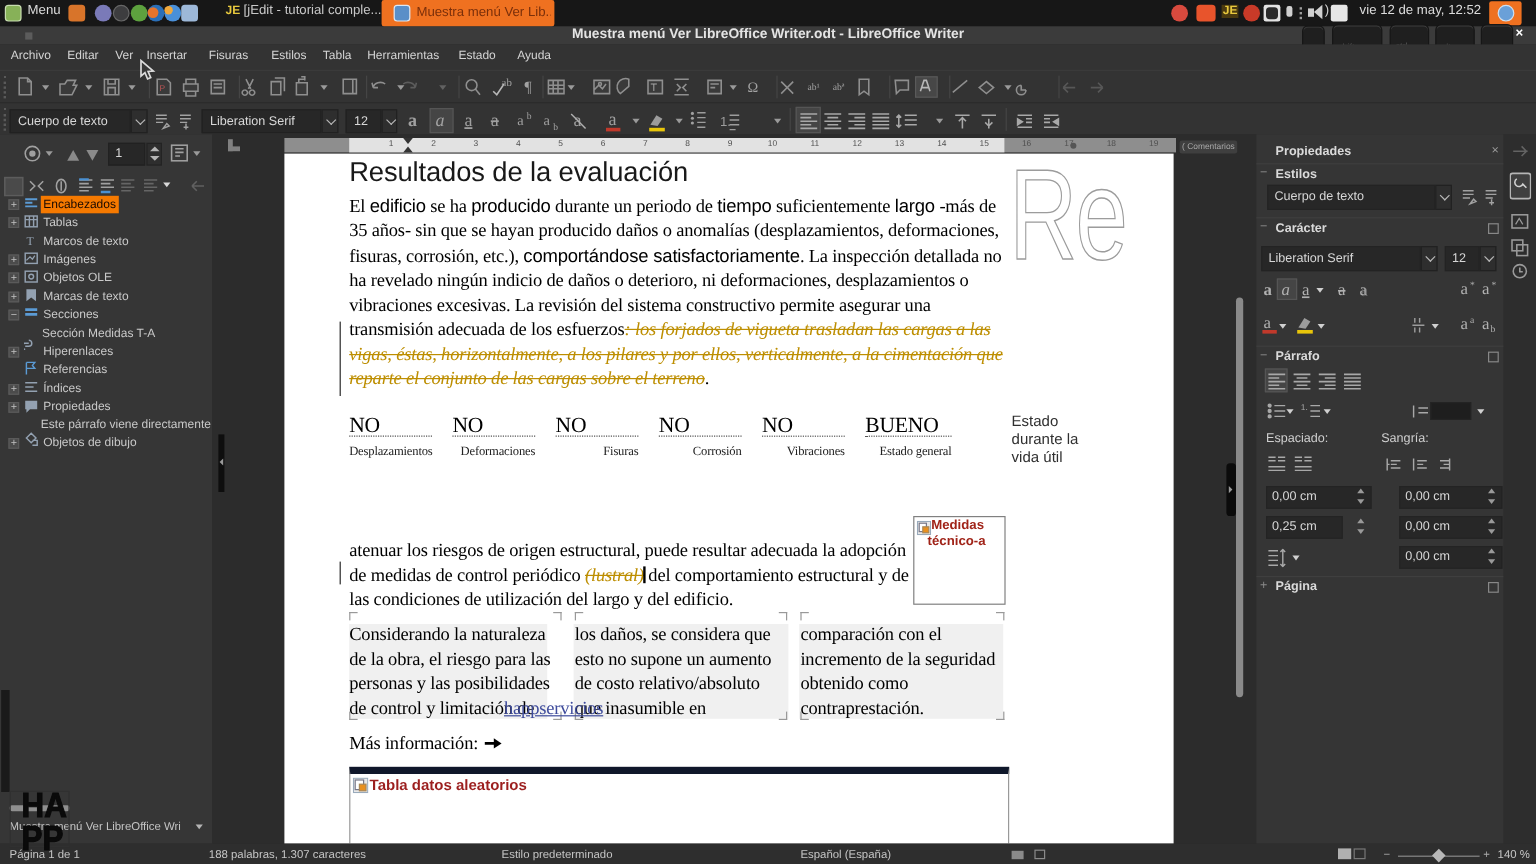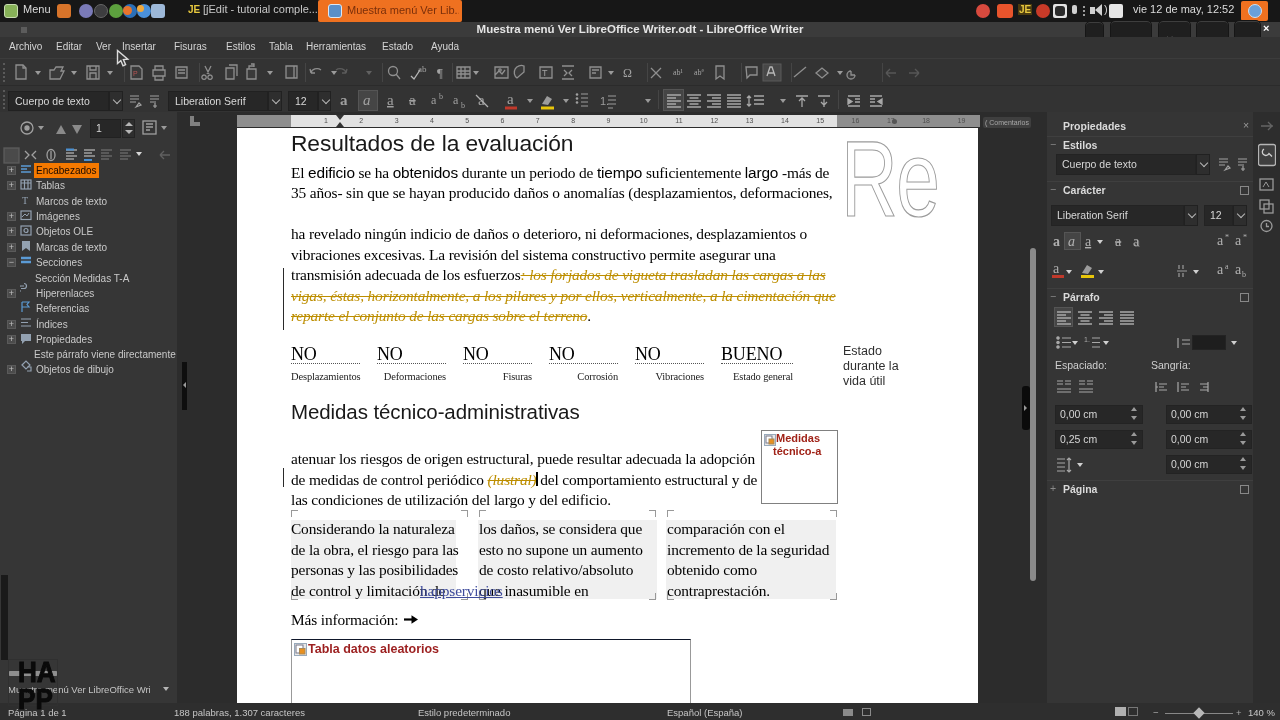--- a/index.html
+++ b/index.html
@@ -370,22 +370,23 @@
   </div>
   <div class="a" style="left:806px;top:5px;width:48px;height:11px;background:#3f3f3f;border-radius:2px;color:#a8a8a8;font-size:7px;line-height:11px;text-align:center">( Comentarios</div>
   <div class="a" style="left:4.5px;top:250px;width:5px;height:48px;background:#0e0e0e"></div>
   <div class="a" style="left:5.5px;top:270px;width:0;height:0;border-top:3px solid transparent;border-bottom:3px solid transparent;border-right:3.5px solid #9a9a9a"></div>
   <div class="a" style="left:853px;top:136px;width:6px;height:333px;background:#8a8a8a;border-radius:3px"></div>
   <div class="a" style="left:845px;top:274px;width:8px;height:44px;background:#0b0b0b;border-radius:3px"></div>
   <div class="a" style="left:847px;top:293px;width:0;height:0;border-top:3px solid transparent;border-bottom:3px solid transparent;border-left:3.5px solid #9a9a9a"></div>
   <div class="a" id="page">
     <div class="a" style="left:604px;top:-2.3px;font-size:107.5px;line-height:107.5px;letter-spacing:-2px;transform:scaleX(0.73);transform-origin:left top;-webkit-text-stroke:1.2px #9c9c9c;color:#fff">Re</div>
     <div class="a sf ln" style="left:54px;top:3px;font-size:22.8px;line-height:25px;color:#191919;letter-spacing:-0.1px">Resultados de la evaluación</div>
-    <div class="ln" style="left:54px;top:34.6px">El <span class="sf">edificio</span> se ha <span class="sf">obtenidos</span> durante un periodo de <span class="sf">tiempo</span> suficientemente <span class="sf">largo</span> -más de</div>
+    <div class="ln" style="left:54px;top:34.6px">El <span class="sf">edificio</span> se ha <span class="sf">producido</span> durante un periodo de <span class="sf">tiempo</span> suficientemente <span class="sf">largo</span> -más de</div>
     <div class="ln" style="left:54px;top:55.1px">35 años- sin que se hayan producido daños o anomalías (desplazamientos, deformaciones,</div>
+    <div class="ln" style="left:54px;top:75.6px">fisuras, corrosión, etc.), <span class="sf">comportándose satisfactoriamente</span>. La inspección detallada no</div>
     <div class="ln" style="left:54px;top:116.6px">vibraciones excesivas. La revisión del sistema constructivo permite asegurar una</div>
     <div class="ln" style="left:54px;top:96.1px">ha revelado ningún indicio de daños o deterioro, ni deformaciones, desplazamientos o</div>
     <div class="ln" style="left:54px;top:137.1px">transmisión adecuada de los esfuerzos<span class="tc">: los forjados de vigueta trasladan las cargas a las</span></div>
     <div class="ln" style="left:54px;top:157.6px"><span class="tc">vigas, éstas, horizontalmente, a los pilares y por ellos, verticalmente, a la cimentación que</span></div>
     <div class="ln" style="left:54px;top:178.1px"><span class="tc">reparte el conjunto de las cargas sobre el terreno</span>.</div>
     <div class="a" style="left:46px;top:139.6px;width:1.2px;height:62px;background:#2a2a2a"></div>
     <div class="a" style="left:46px;top:340.3px;width:1.2px;height:19px;background:#2a2a2a"></div>
     <div class="ln" style="left:54px;top:216.3px;font-size:18px">NO</div>
         <div class="ln" style="left:140px;top:216.3px;font-size:18px">NO</div>
         <div class="ln" style="left:226px;top:216.3px;font-size:18px">NO</div>
@@ -398,21 +399,20 @@
     <div class="a" style="left:312px;top:228px;width:69px;height:8px;border-bottom:1.5px dotted #555"></div>
     <div class="a" style="left:398px;top:228px;width:69px;height:8px;border-bottom:1.5px dotted #555"></div>
     <div class="a" style="left:484px;top:228px;width:72px;height:8px;border-bottom:1.5px dotted #555"></div>
     <div class="ln" style="left:54px;top:239px;width:69px;font-size:10.5px;text-align:right;color:#222">Desplazamientos</div>
     <div class="ln" style="left:140px;top:239px;width:69px;font-size:10.5px;text-align:right;color:#222">Deformaciones</div>
     <div class="ln" style="left:226px;top:239px;width:69px;font-size:10.5px;text-align:right;color:#222">Fisuras</div>
     <div class="ln" style="left:312px;top:239px;width:69px;font-size:10.5px;text-align:right;color:#222">Corrosión</div>
     <div class="ln" style="left:398px;top:239px;width:69px;font-size:10.5px;text-align:right;color:#222">Vibraciones</div>
     <div class="ln" style="left:484px;top:239px;width:72px;font-size:10.5px;text-align:right;color:#222">Estado general</div>
     <div class="a sf" style="left:606px;top:215.7px;font-size:12.5px;line-height:15px;color:#2f2f2f">Estado<br>durante la<br>vida útil</div>
-    <div class="a sf ln" style="left:54px;top:272px;font-size:20.5px;line-height:23px;color:#191919;letter-spacing:-0.1px">Medidas técnico-administrativas</div>
     <div class="ln" style="left:54px;top:320.8px">atenuar los riesgos de origen estructural, <span class="it">puede resultar adecuada la adopción</span></div>
     <div class="ln" style="left:54px;top:341.6px"><span class="it">de medidas de control periódico </span><span class="tc">(lustral)</span> del comportamiento estructural y de</div>
     <div class="ln" style="left:54px;top:362.1px">las condiciones de utilización del largo y del edificio.</div>
     <div class="a" style="left:299px;top:343.7px;width:1.5px;height:14.5px;background:#000"></div>
     <div class="a" style="left:524px;top:302px;width:77px;height:74px;border:1px solid #808080">
       <svg class="a" style="left:2px;top:3px" width="12" height="12">
             <rect x="0.5" y="0.5" width="11" height="11" fill="#e8e8e8" stroke="#9ab"></rect>
             <rect x="2" y="2" width="6" height="7" fill="#fff" stroke="#778"></rect>
             <rect x="5" y="5" width="5" height="5" fill="#e89020" stroke="#a85"></rect>
           </svg>
@@ -435,21 +435,21 @@
     <div class="a" style="left:242px;top:465px;width:7px;height:7px;border-left:1px solid #999;border-bottom:1px solid #999"></div>
     <div class="a" style="left:412px;top:465px;width:7px;height:7px;border-right:1px solid #999;border-bottom:1px solid #999"></div>
     <div class="a" style="left:430px;top:465px;width:7px;height:7px;border-left:1px solid #999;border-bottom:1px solid #999"></div>
     <div class="a" style="left:593px;top:465px;width:7px;height:7px;border-right:1px solid #999;border-bottom:1px solid #999"></div>
     <div class="ln" style="left:54px;top:481.6px">Más información: </div>
     <svg class="a" style="left:166px;top:486px" width="17" height="11">
           <path d="M1 5.5 h9" stroke="#000" stroke-width="2.2" fill="none"></path>
           <path d="M8.5 1.2 L15 5.5 L8.5 9.8 z" fill="#000"></path>
         </svg>
     <div class="ln" style="left:183px;top:453px;color:#3f4c9c;text-decoration:underline">happservicios</div>
-    <div class="a" style="left:54px;top:511px;width:400px;height:65px;border:1px solid #999;border-top:1px solid #0f172a;border-bottom:none">
+    <div class="a" style="left:54px;top:511px;width:550px;height:65px;border:1px solid #999;border-top:6px solid #0f172a;border-bottom:none">
       <svg class="a" style="left:2px;top:3px" width="13" height="13">
             <rect x="0.5" y="0.5" width="12" height="12" fill="#e8e8e8" stroke="#9ab"></rect>
             <rect x="2" y="2" width="7" height="8" fill="#fff" stroke="#778"></rect>
             <rect x="5.5" y="5.5" width="5.5" height="5.5" fill="#e89020" stroke="#a85"></rect>
           </svg>
       <div class="a sf" style="left:16px;top:2px;font-size:12.5px;font-weight:bold;color:#9c1f1f">Tabla datos aleatorios</div>
     </div>
   </div>
 </div>
 
@@ -528,21 +528,21 @@
       <span class="a" style="left:104px;top:247px">Sangría:</span>
   <svg class="a" style="left:9px;top:267px" width="190" height="16" fill="none" stroke="#a8a8a8" stroke-width="1.2">
     <path d="M1 2 h6 M1 5 h6 M9 2 h6 M9 5 h6 M1 10 h14 M1 13 h14"></path>
     <path d="M23 2 h6 M23 5 h6 M31 2 h6 M31 5 h6 M23 10 h14 M23 13 h14"></path>
     <path d="M100 3 v10 M103 5 h8 M103 8 h5 M103 11 h8 M100 8 l2 0"></path>
     <path d="M122 3 v10 M125 5 h8 M125 8 h5 M125 11 h8"></path>
     <path d="M152 3 v10 M144 5 h8 M147 8 h5 M144 11 h8"></path>
   </svg>
   <div class="sfield" style="left:8px;top:293px;width:88px;height:19px;line-height:17px;padding-left:4px">0,00 cm</div>
   <div class="sfield" style="left:119px;top:293px;width:88px;height:19px;line-height:17px;padding-left:4px;width:86px">0,00 cm</div>
-  <div class="sfield" style="left:8px;top:318px;width:88px;height:19px;line-height:17px;padding-left:4px">0,25 cm</div>
+  <div class="sfield" style="left:8px;top:318px;width:64px;height:19px;line-height:17px;padding-left:4px">0,25 cm</div>
   <div class="sfield" style="left:119px;top:318px;width:86px;height:19px;line-height:17px;padding-left:4px">0,00 cm</div>
   <div class="sfield" style="left:119px;top:343px;width:86px;height:19px;line-height:17px;padding-left:4px">0,00 cm</div>
   <svg class="a" style="left:9px;top:345px" width="40" height="16" fill="none" stroke="#a8a8a8" stroke-width="1.2">
         <path d="M1 2 h8 M1 6 h8 M1 10 h8 M1 14 h8 M11 3 l2 -2 2 2 M11 13 l2 2 2 -2 M13 1 v14"></path>
       </svg>
   <div class="dd" style="left:30px;top:351px;border-top-color:#d0d0d0"></div>
   <div class="a" style="left:84px;top:295px;width:0;height:0;border-left:3.5px solid transparent;border-right:3.5px solid transparent;border-bottom:4px solid #9a9a9a"></div>
       <div class="a" style="left:84px;top:304px;width:0;height:0;border-left:3.5px solid transparent;border-right:3.5px solid transparent;border-top:4px solid #9a9a9a"></div>
       <div class="a" style="left:84px;top:320px;width:0;height:0;border-left:3.5px solid transparent;border-right:3.5px solid transparent;border-bottom:4px solid #9a9a9a"></div>
       <div class="a" style="left:84px;top:329px;width:0;height:0;border-left:3.5px solid transparent;border-right:3.5px solid transparent;border-top:4px solid #9a9a9a"></div>

